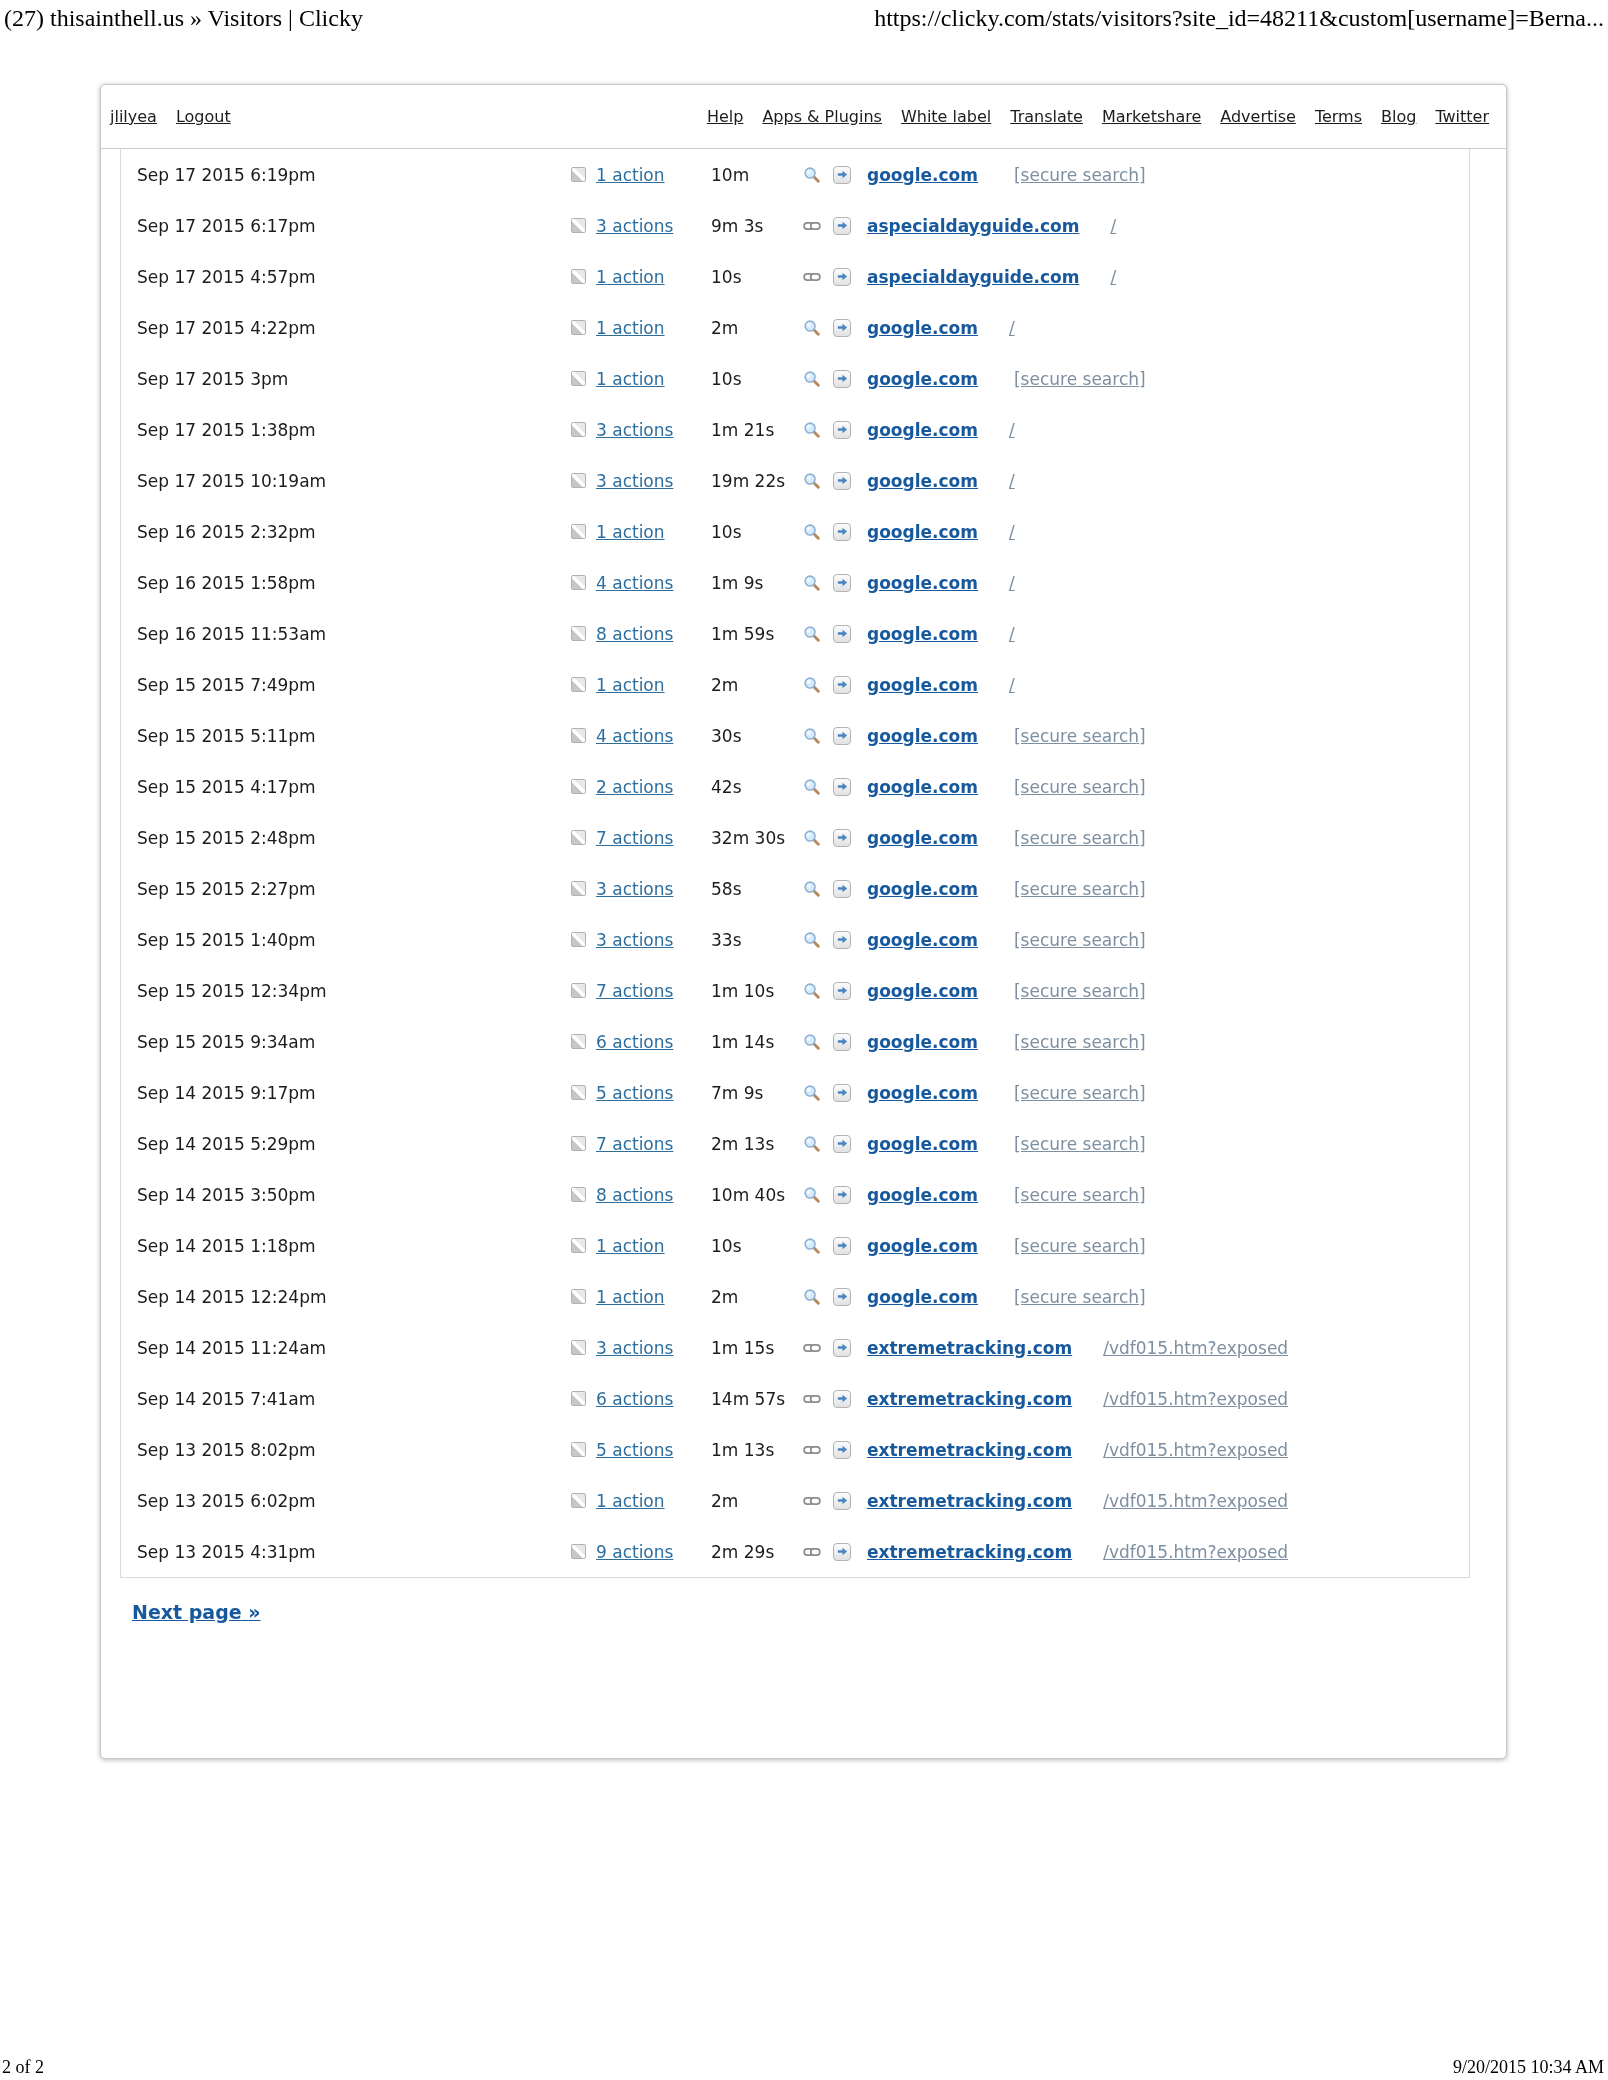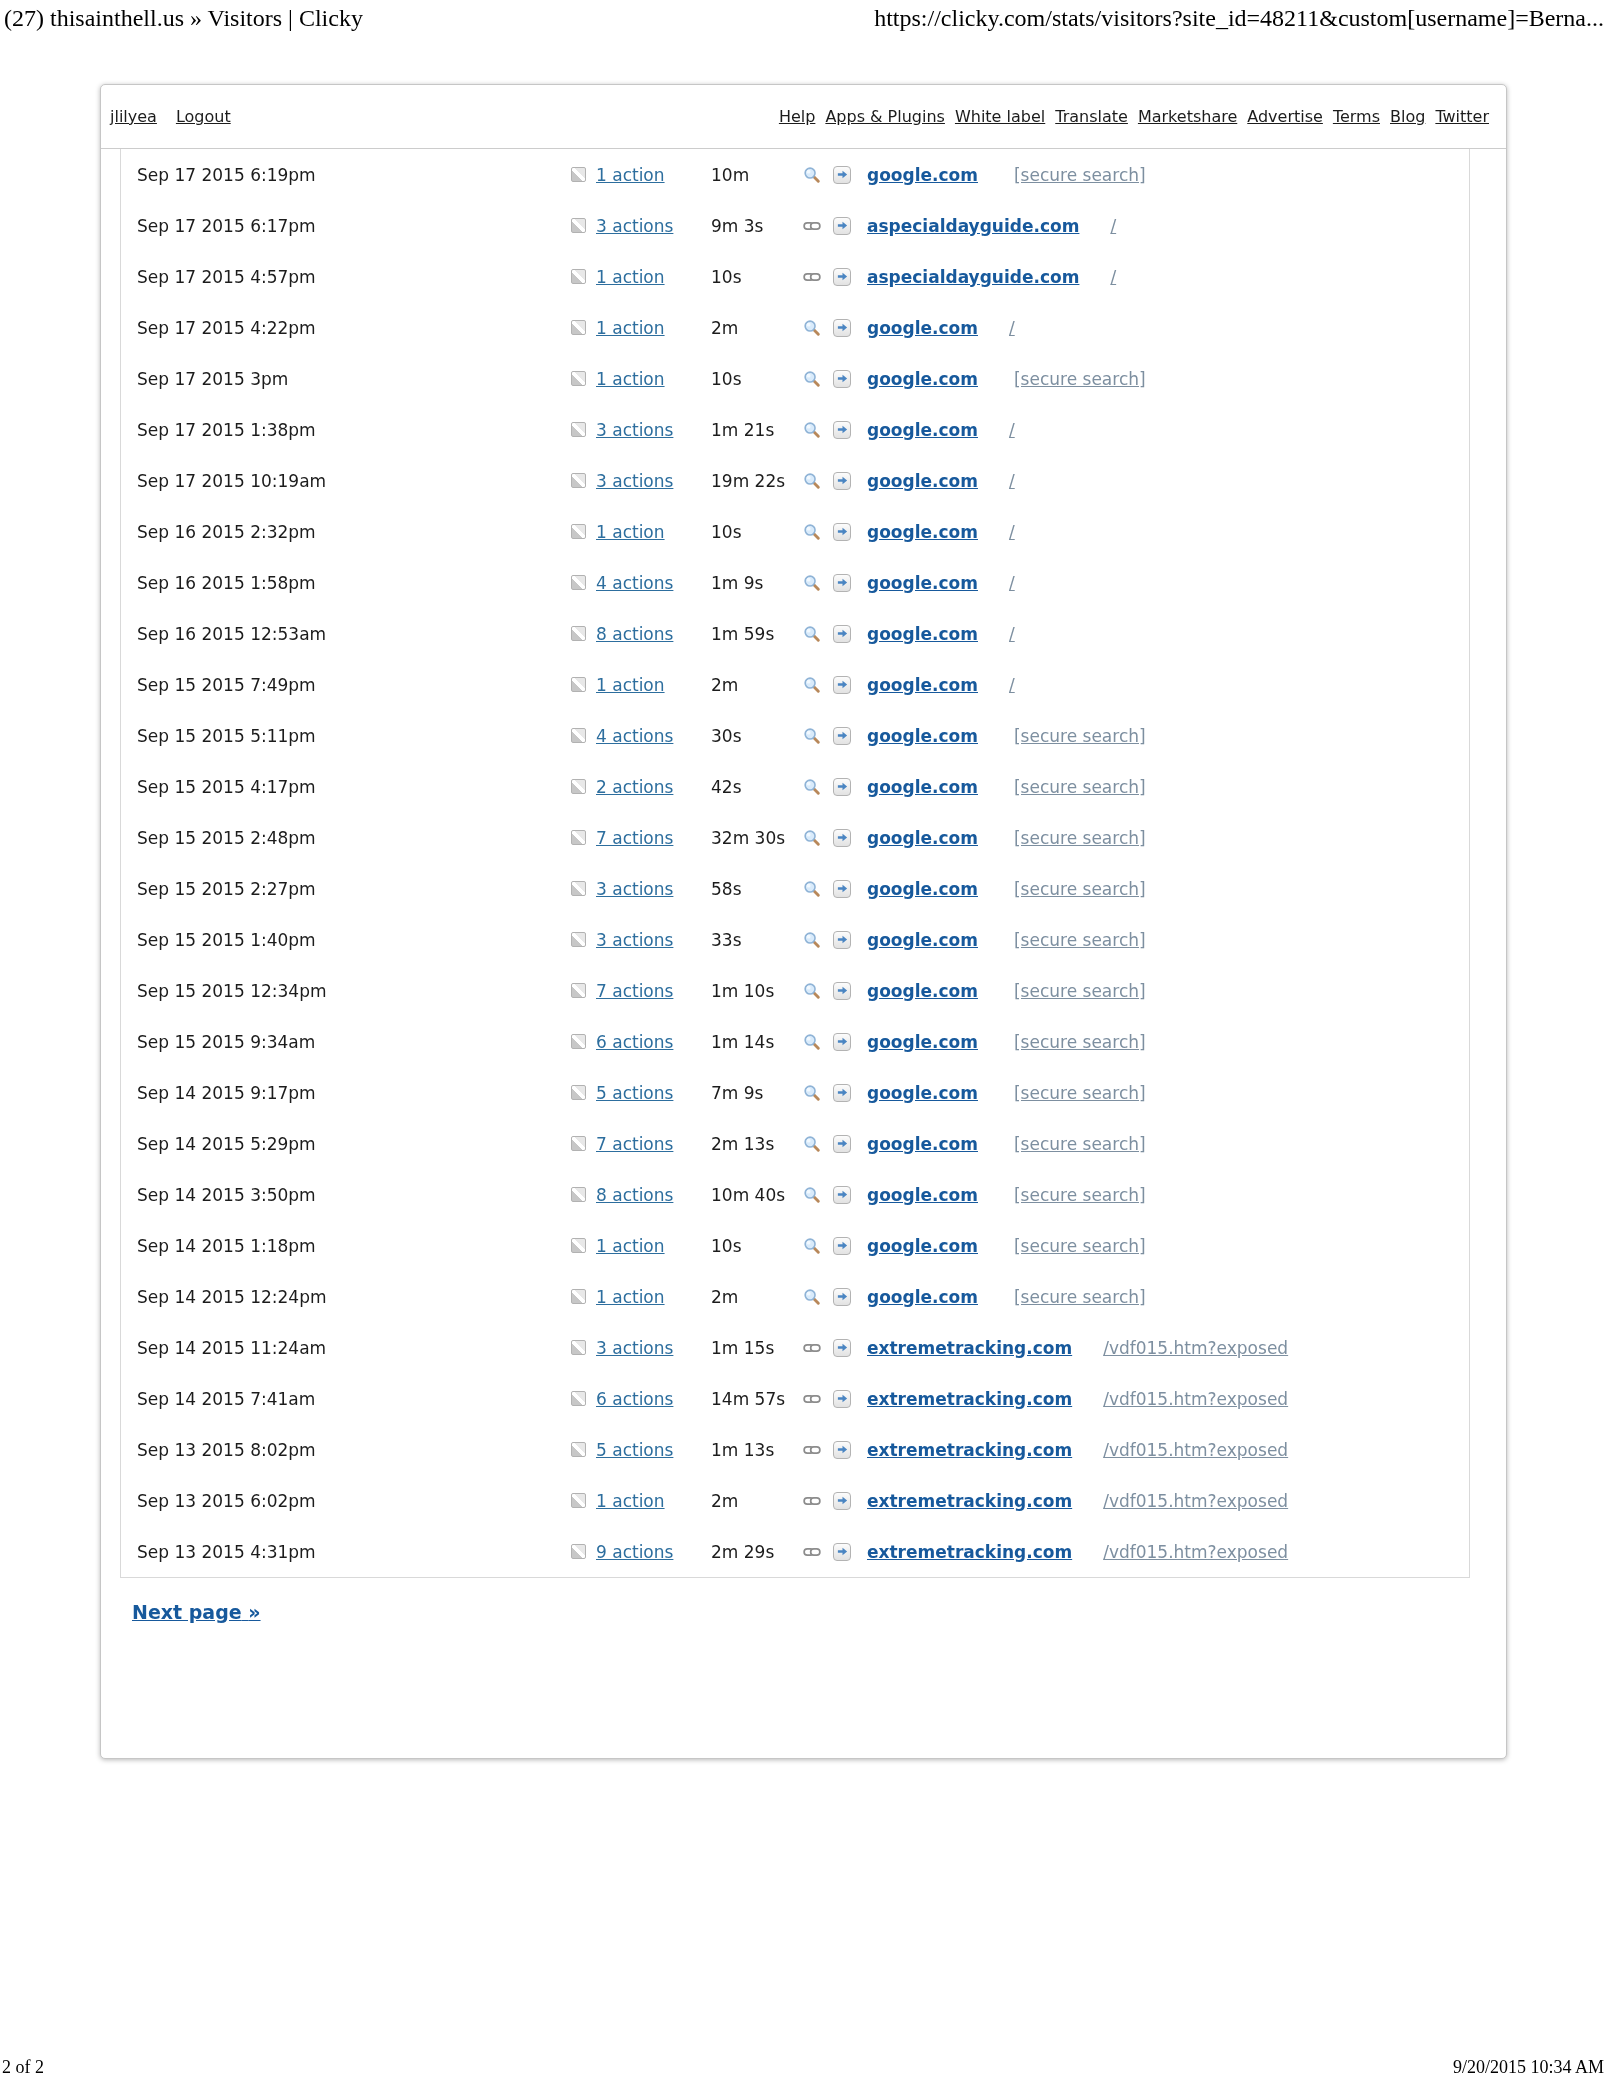--- a/index.html
+++ b/index.html
@@ -26,21 +26,21 @@
     background:#fff; border:1px solid var(--c-panel-border,#c6c6c6);
     border-radius:5px; box-shadow:0 1px 5px rgba(0,0,0,.28);
   }
   .userbar {
     height:64px; border-bottom:1px solid #cccccc;
     display:flex; justify-content:space-between; align-items:center;
     padding:0 17px 0 9px; font-size:16px;text-decoration:underline;
   }
   .userbar a { color:#1c1c1c; text-decoration:none; cursor:pointer; }
   .userbar-left { display:flex; gap:19px; }
-  .userbar-menu { display:flex; gap:10px; white-space:nowrap; }
+  .userbar-menu { display:flex; gap:19px; white-space:nowrap; }
   
   .vtable {
     margin:0 36px 0 19px;
     border-left:1px solid var(--c-table-border,#d9d9d9);
     border-right:1px solid var(--c-table-border,#d9d9d9);
     border-bottom:1px solid var(--c-table-border,#d9d9d9);
   }
   .row {
     height:51px; display:flex; align-items:center; padding-left:16px;
     font-size:17px; white-space:nowrap;
@@ -327,21 +327,21 @@
               <path d="M0.8 3.9 H5 V1.6 L9.2 5 L5 8.4 V6.1 H0.8 Z" fill="#4a85c2"></path>
             </svg>
           </span>
         </span>
         <span class="c-domain">
           <a class="domain-link">google.com</a>
           <a class="path-link">/</a>
         </span>
       </div>
       <div class="row">
-        <span class="c-date">Sep 16 2015 12:53am</span>
+        <span class="c-date">Sep 16 2015 11:53am</span>
         <span class="c-sess">
           <span class="sess-icon"></span>
         </span>
         <a class="c-actions actions-link">8 actions</a>
         <span class="c-dur">1m 59s</span>
         <span class="c-ref">
           <svg width="18" height="18" viewBox="0 0 16 16">
             <line x1="9.6" y1="9.6" x2="13.6" y2="13.6" stroke="#b8885a" stroke-width="2.6" stroke-linecap="round"></line>
             <circle cx="6.3" cy="6.3" r="4.4" fill="#d9ebfb" stroke="#8fb3d6" stroke-width="1.4"></circle>
             <circle cx="5" cy="5" r="1.7" fill="#f2f9ff"></circle>

